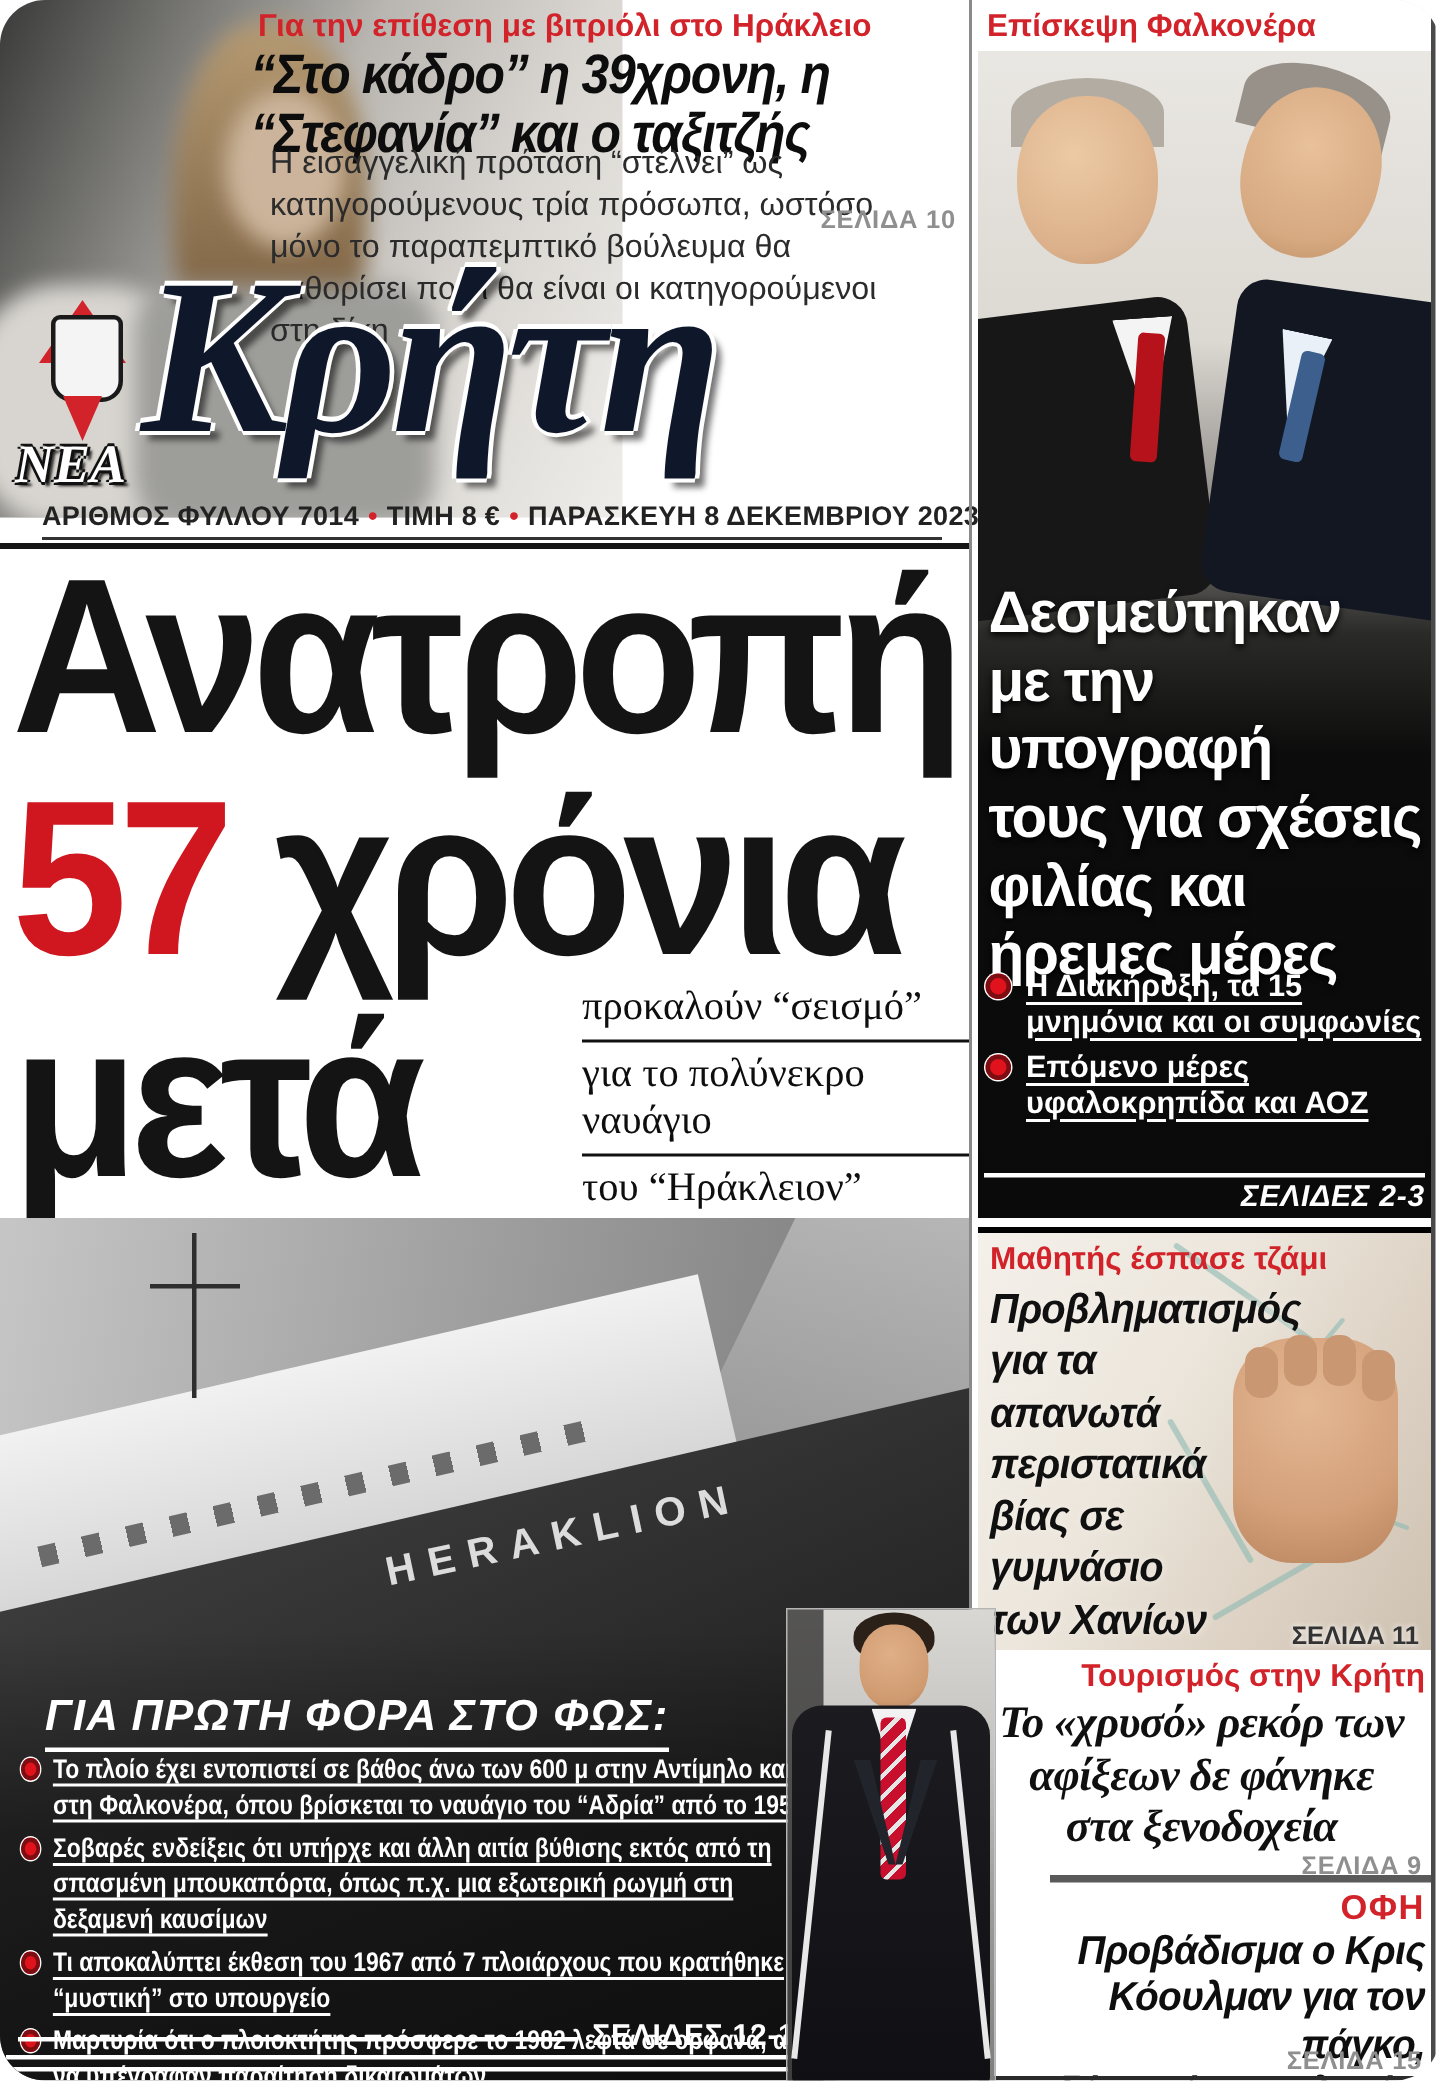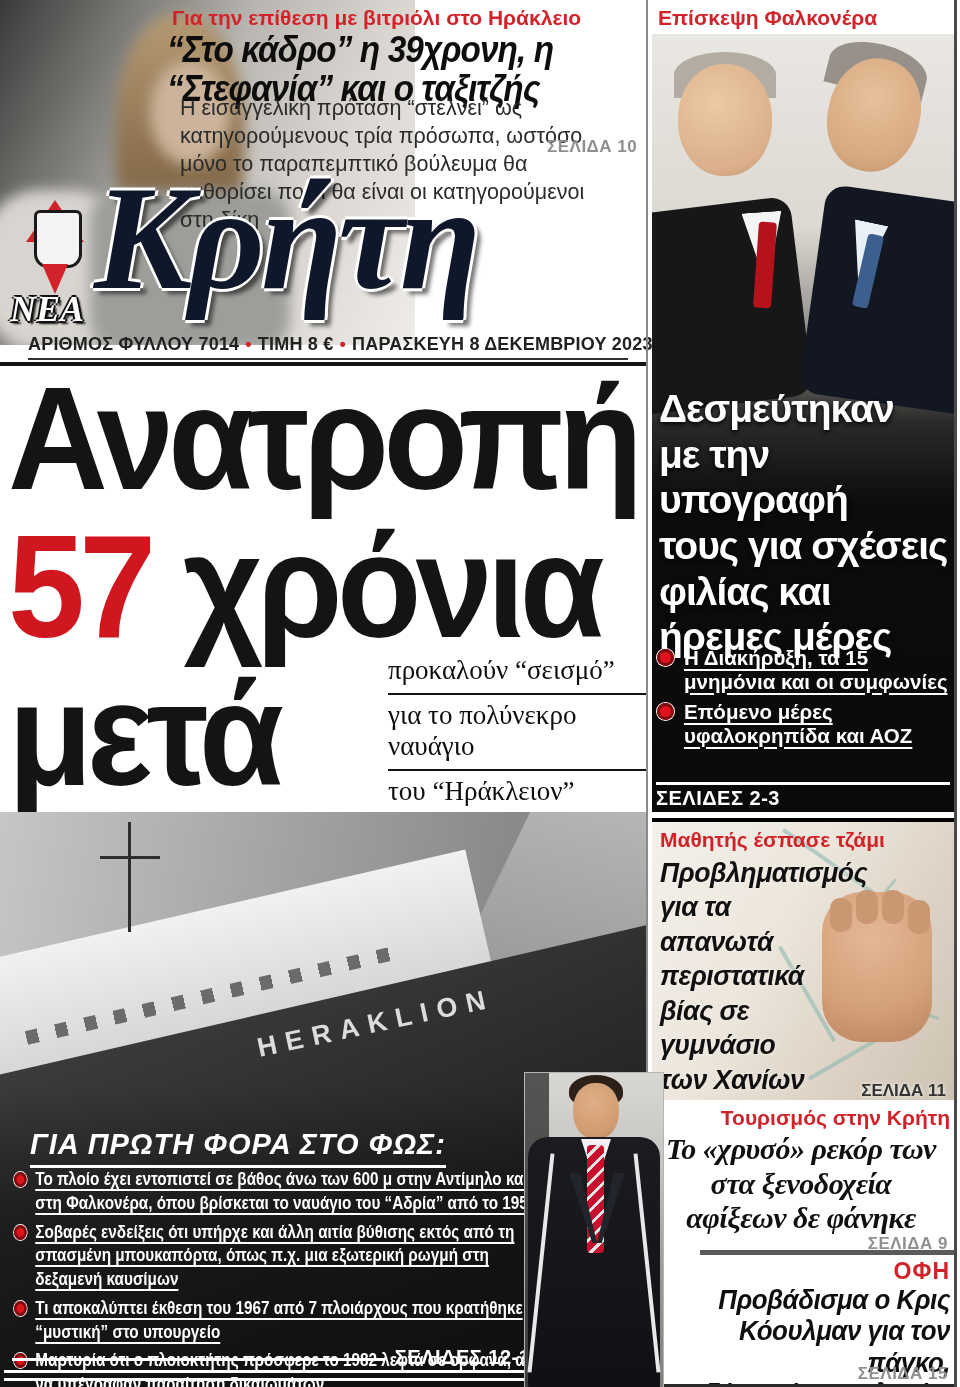--- a/index.html
+++ b/index.html
@@ -1,17 +1,17 @@
 <!DOCTYPE html>
 <html><head>
 <meta charset="utf-8">
 <style>
   html,body{margin:0;padding:0;background:#ffffff;}
   .page{position:relative;width:960px;height:1387px;background:#fff;overflow:hidden;
-        font-family:"Liberation Sans",sans-serif;color:#111;}
+        font-family:"Liberation Sans",sans-serif;color:#111;border-radius:30px;}
   .abs{position:absolute;}
 
   
   .top-photo{left:0;top:0;width:415px;height:345px;overflow:hidden;
     background:linear-gradient(115deg,#3a3a3a 0%,#6b6b68 18%,#b9b6b1 45%,#d9d6d1 70%,#efedea 100%);}
   .top-photo .blob{position:absolute;filter:blur(7px);}
   .tp-hair{left:115px;top:15px;width:130px;height:250px;border-radius:45%;
     background:linear-gradient(180deg,#b59a72,#8a6f4e 60%,#6e583e);}
   .tp-face{left:150px;top:60px;width:80px;height:105px;border-radius:50%;background:#cbb49b;}
   .tp-body{left:90px;top:190px;width:200px;height:160px;border-radius:30px;background:#9d9d9a;}
@@ -120,21 +120,21 @@
   .tieR{position:absolute;left:208px;top:234px;width:16px;height:74px;transform:rotate(13deg);
     background:#3c5f8d;border-radius:4px;}
   .b1-headline{position:absolute;left:7px;top:386px;width:292px;color:#fff;font-size:39px;
     font-weight:800;line-height:1.17;letter-spacing:-1px;text-shadow:0 2px 5px #000;}
   .b1-list{position:absolute;left:5px;top:646px;width:292px;margin:0;padding:0;list-style:none;}
   .b1-list li{display:flex;margin-bottom:7px;}
   .b1-list .rdot{width:17px;height:17px;margin-top:3px;}
   .b1-list .btxt{color:#fff;font-weight:bold;font-size:20.5px;line-height:1.15;
     text-decoration:underline;text-underline-offset:4px;text-decoration-thickness:2px;}
   .b1-refrow{position:absolute;left:4px;right:4px;top:782px;border-top:3px solid #fff;
-    padding-top:2px;}
+    text-align:right;padding-top:2px;font-style:italic;}
 
   
   .box2{left:652px;top:818px;width:302px;height:284px;overflow:hidden;
     border-top:4px solid #000;border-bottom:4px solid #000;
     background:linear-gradient(120deg,#f4f0ea,#ece6dc 40%,#ddd2c4 70%,#cdc1b1);}
   .shard{position:absolute;background:rgba(140,185,178,.6);border-radius:2px;}
   .sh1{left:120px;top:40px;width:120px;height:4px;transform:rotate(35deg);}
   .sh2{left:170px;top:90px;width:90px;height:3px;transform:rotate(-50deg);}
   .sh3{left:100px;top:170px;width:110px;height:4px;transform:rotate(60deg);}
   .sh4{left:200px;top:180px;width:90px;height:3px;transform:rotate(20deg);}
@@ -329,22 +329,22 @@
       <div>γυμνάσιο</div>
       <div>των Χανίων</div>
     </div>
     <div class="b2-ref">ΣΕΛΙΔΑ 11</div>
   </div>
 
   <div class="abs box3">
     <div class="b3-kicker kicker">Τουρισμός στην Κρήτη</div>
     <div class="b3-headline">
       <div>Το «χρυσό» ρεκόρ των</div>
+      <div>αφίξεων δε φάνηκε</div>
       <div>στα ξενοδοχεία</div>
-      <div>αφίξεων δε φάνηκε</div>
     </div>
     <div class="b3-ref pageref-gray">ΣΕΛΙΔΑ 9</div>
   </div>
   <div class="abs b3-bar"></div>
 
   <div class="abs box4">
     <div class="b4-kicker kicker">ΟΦΗ</div>
     <div class="b4-headline">
       <div>Προβάδισμα ο Κρις</div>
       <div>Κόουλμαν για τον πάγκο,</div>

